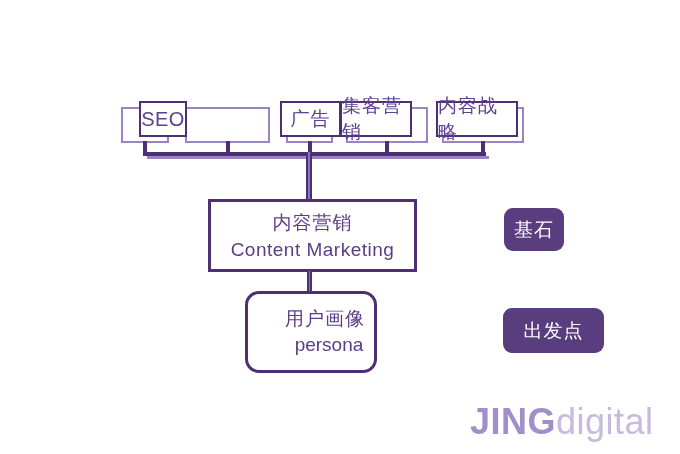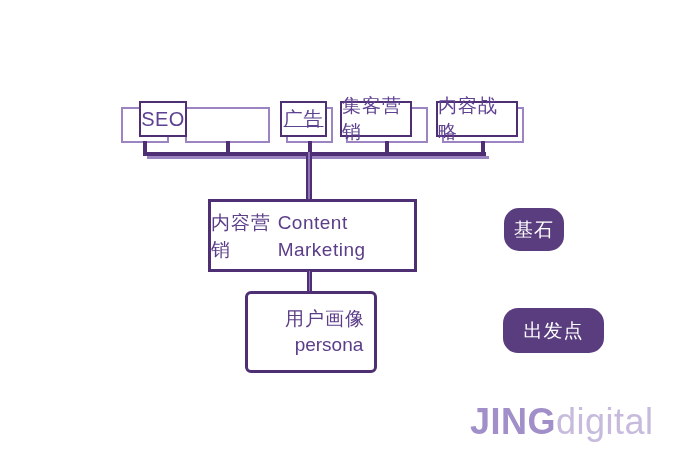--- a/index.html
+++ b/index.html
@@ -35,40 +35,40 @@
   }
   .cm-stub{
     position:absolute;left:307px;top:271px;width:5px;height:21px;
     background:linear-gradient(90deg,#4e2f73 0 2px,#8d76b8 2px 3px,#4e2f73 3px 5px);
   }
 
   
   .cm-box{
     position:absolute;left:208px;top:199px;width:209px;height:73px;
     border:3px solid #4e2f73;background:#ffffff;box-sizing:border-box;
-    display:flex;flex-direction:row;align-items:center;justify-content:center;
+    display:flex;flex-direction:column;align-items:center;justify-content:center;
     color:#5b3d88;
   }
   .cm-box .zh{font-size:19px;letter-spacing:1px;line-height:27px;}
   .cm-box .en{font-size:19px;letter-spacing:0.5px;line-height:27px;}
 
   
   .persona-box{
     position:absolute;left:245px;top:291px;width:132px;height:82px;
-    border:3px solid #4e2f73;border-radius:6px;background:#ffffff;box-sizing:border-box;
+    border:3px solid #4e2f73;border-radius:14px;background:#ffffff;box-sizing:border-box;
     display:flex;flex-direction:column;align-items:center;justify-content:center;
     color:#5b3d88;
     padding-left:28px;
   }
   .persona-box .zh{font-size:19px;letter-spacing:1px;line-height:26px;}
   .persona-box .en{font-size:19px;line-height:26px;margin-left:8px;}
 
   
   .badge{
-    position:absolute;background:#5a3d7e;border-radius:15px;
+    position:absolute;background:#5a3d7e;border-radius:9px;
     display:flex;align-items:center;justify-content:center;
     color:#ffffff;font-size:19px;letter-spacing:1px;
   }
   .badge.badge-1{left:504px;top:208px;width:60px;height:43px;}
   .badge.badge-2{left:503px;top:308px;width:101px;height:45px;}
 
   
   .logo{
     position:absolute;left:470px;top:401px;
     font-size:36px;letter-spacing:0.5px;white-space:nowrap;
@@ -94,21 +94,21 @@
   <div class="stub" style="left:481px;top:141px;height:15px;"></div>
 
   <div class="h-line-light"></div>
   <div class="h-line"></div>
 
   <div class="center-line"></div>
 
   <div class="top-box latin" style="left:115px;width:48px;margin-left:24px;">
     <span>SEO</span>
   </div>
-  <div class="top-box" style="left:280px;width:47px;text-decoration:underline;">
+  <div class="top-box" style="left:280px;width:61px;">
     <span>广告</span>
   </div>
   <div class="top-box" style="left:340px;width:72px;">
     <span>集客营销</span>
   </div>
   <div class="top-box" style="left:436px;width:82px;">
     <span>内容战略</span>
   </div>
 
   <div class="cm-box">

